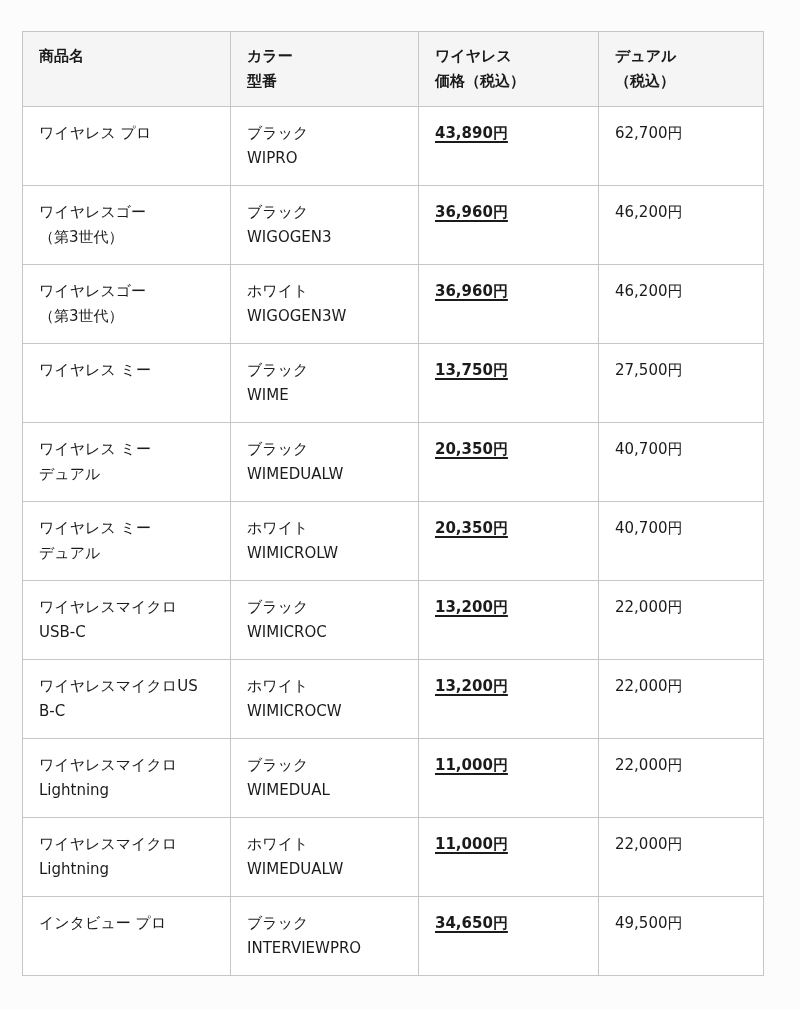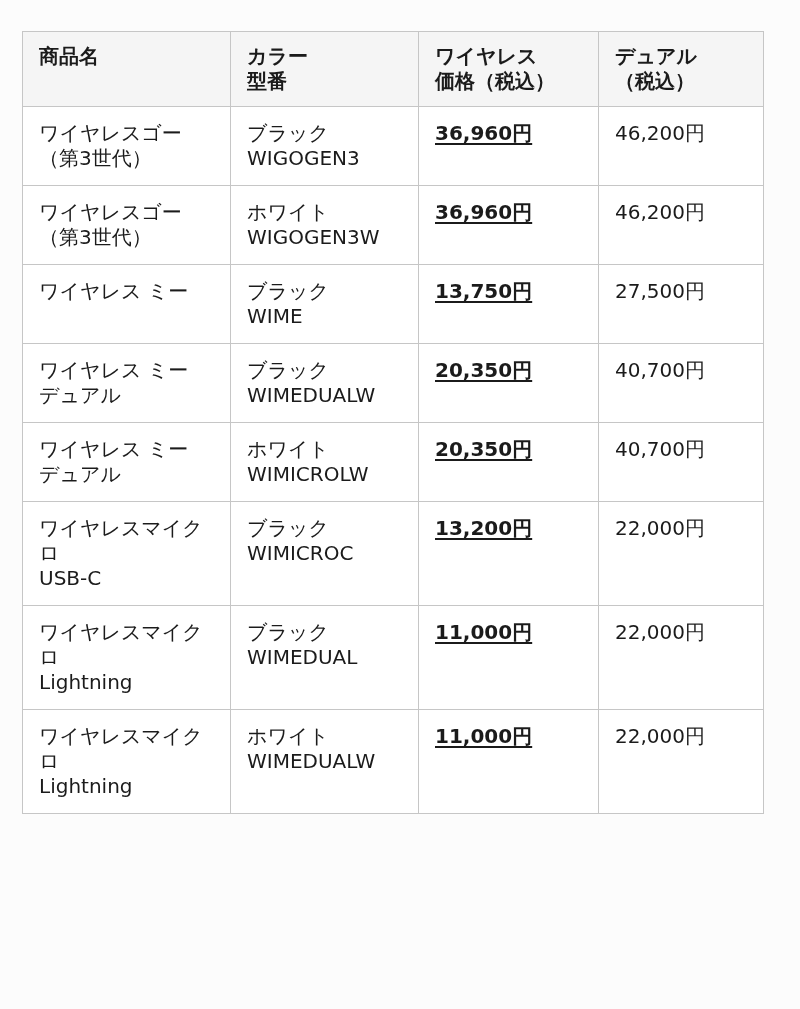--- a/index.html
+++ b/index.html
@@ -33,21 +33,21 @@
     background: var(--cell-bg);
   }
   col.c1 { width: 208px; }
   col.c2 { width: 188px; }
   col.c3 { width: 180px; }
   col.c4 { width: 165px; }
   th, td {
     border: 1px solid var(--border);
     vertical-align: top;
     text-align: left;
-    font-size: 20px;
+    font-size: 15px;
     line-height: 25px;
     padding: 14px 16px;
   }
   th {
     background: var(--header-bg);
     font-weight: bold;
     padding: 12px 16px;
   }
   td .ln { min-height: 0; }
   .campaign {
@@ -82,20 +82,36 @@
           <div class="ln">ワイヤレス</div>
           <div class="ln">価格（税込）</div>
         </th>
         <th>
           <div class="ln">デュアル</div>
           <div class="ln">（税込）</div>
         </th>
       </tr>
     </thead>
     <tbody id="table-body">
+  <tr>
+    <td>
+      <div class="ln">ワイヤレス プロ</div>
+      <div class="ln"></div>
+    </td>
+    <td>
+      <div class="ln">ブラック</div>
+      <div class="ln">WIPRO</div>
+    </td>
+    <td>
+      <span class="campaign">43,890円</span>
+    </td>
+    <td>
+      <span>62,700円</span>
+    </td>
+  </tr>
 
   <tr>
     <td>
       <div class="ln">ワイヤレスゴー</div>
       <div class="ln">（第3世代）</div>
     </td>
     <td>
       <div class="ln">ブラック</div>
       <div class="ln">WIGOGEN3</div>
     </td>
@@ -185,20 +201,36 @@
       <div class="ln">WIMICROC</div>
     </td>
     <td>
       <span class="campaign">13,200円</span>
     </td>
     <td>
       <span>22,000円</span>
     </td>
   </tr>
 
+  <tr>
+    <td>
+      <div class="ln">ワイヤレスマイクロUS</div>
+      <div class="ln">B-C</div>
+    </td>
+    <td>
+      <div class="ln">ホワイト</div>
+      <div class="ln">WIMICROCW</div>
+    </td>
+    <td>
+      <span class="campaign">13,200円</span>
+    </td>
+    <td>
+      <span>22,000円</span>
+    </td>
+  </tr>
 
   <tr>
     <td>
       <div class="ln">ワイヤレスマイクロ</div>
       <div class="ln">Lightning</div>
     </td>
     <td>
       <div class="ln">ブラック</div>
       <div class="ln">WIMEDUAL</div>
     </td>
@@ -220,15 +252,31 @@
       <div class="ln">WIMEDUALW</div>
     </td>
     <td>
       <span class="campaign">11,000円</span>
     </td>
     <td>
       <span>22,000円</span>
     </td>
   </tr>
 
+  <tr>
+    <td>
+      <div class="ln">インタビュー プロ</div>
+      <div class="ln"></div>
+    </td>
+    <td>
+      <div class="ln">ブラック</div>
+      <div class="ln">INTERVIEWPRO</div>
+    </td>
+    <td>
+      <span class="campaign">34,650円</span>
+    </td>
+    <td>
+      <span>49,500円</span>
+    </td>
+  </tr>
 </tbody>
   </table>
 </div>
 
 </body></html>

